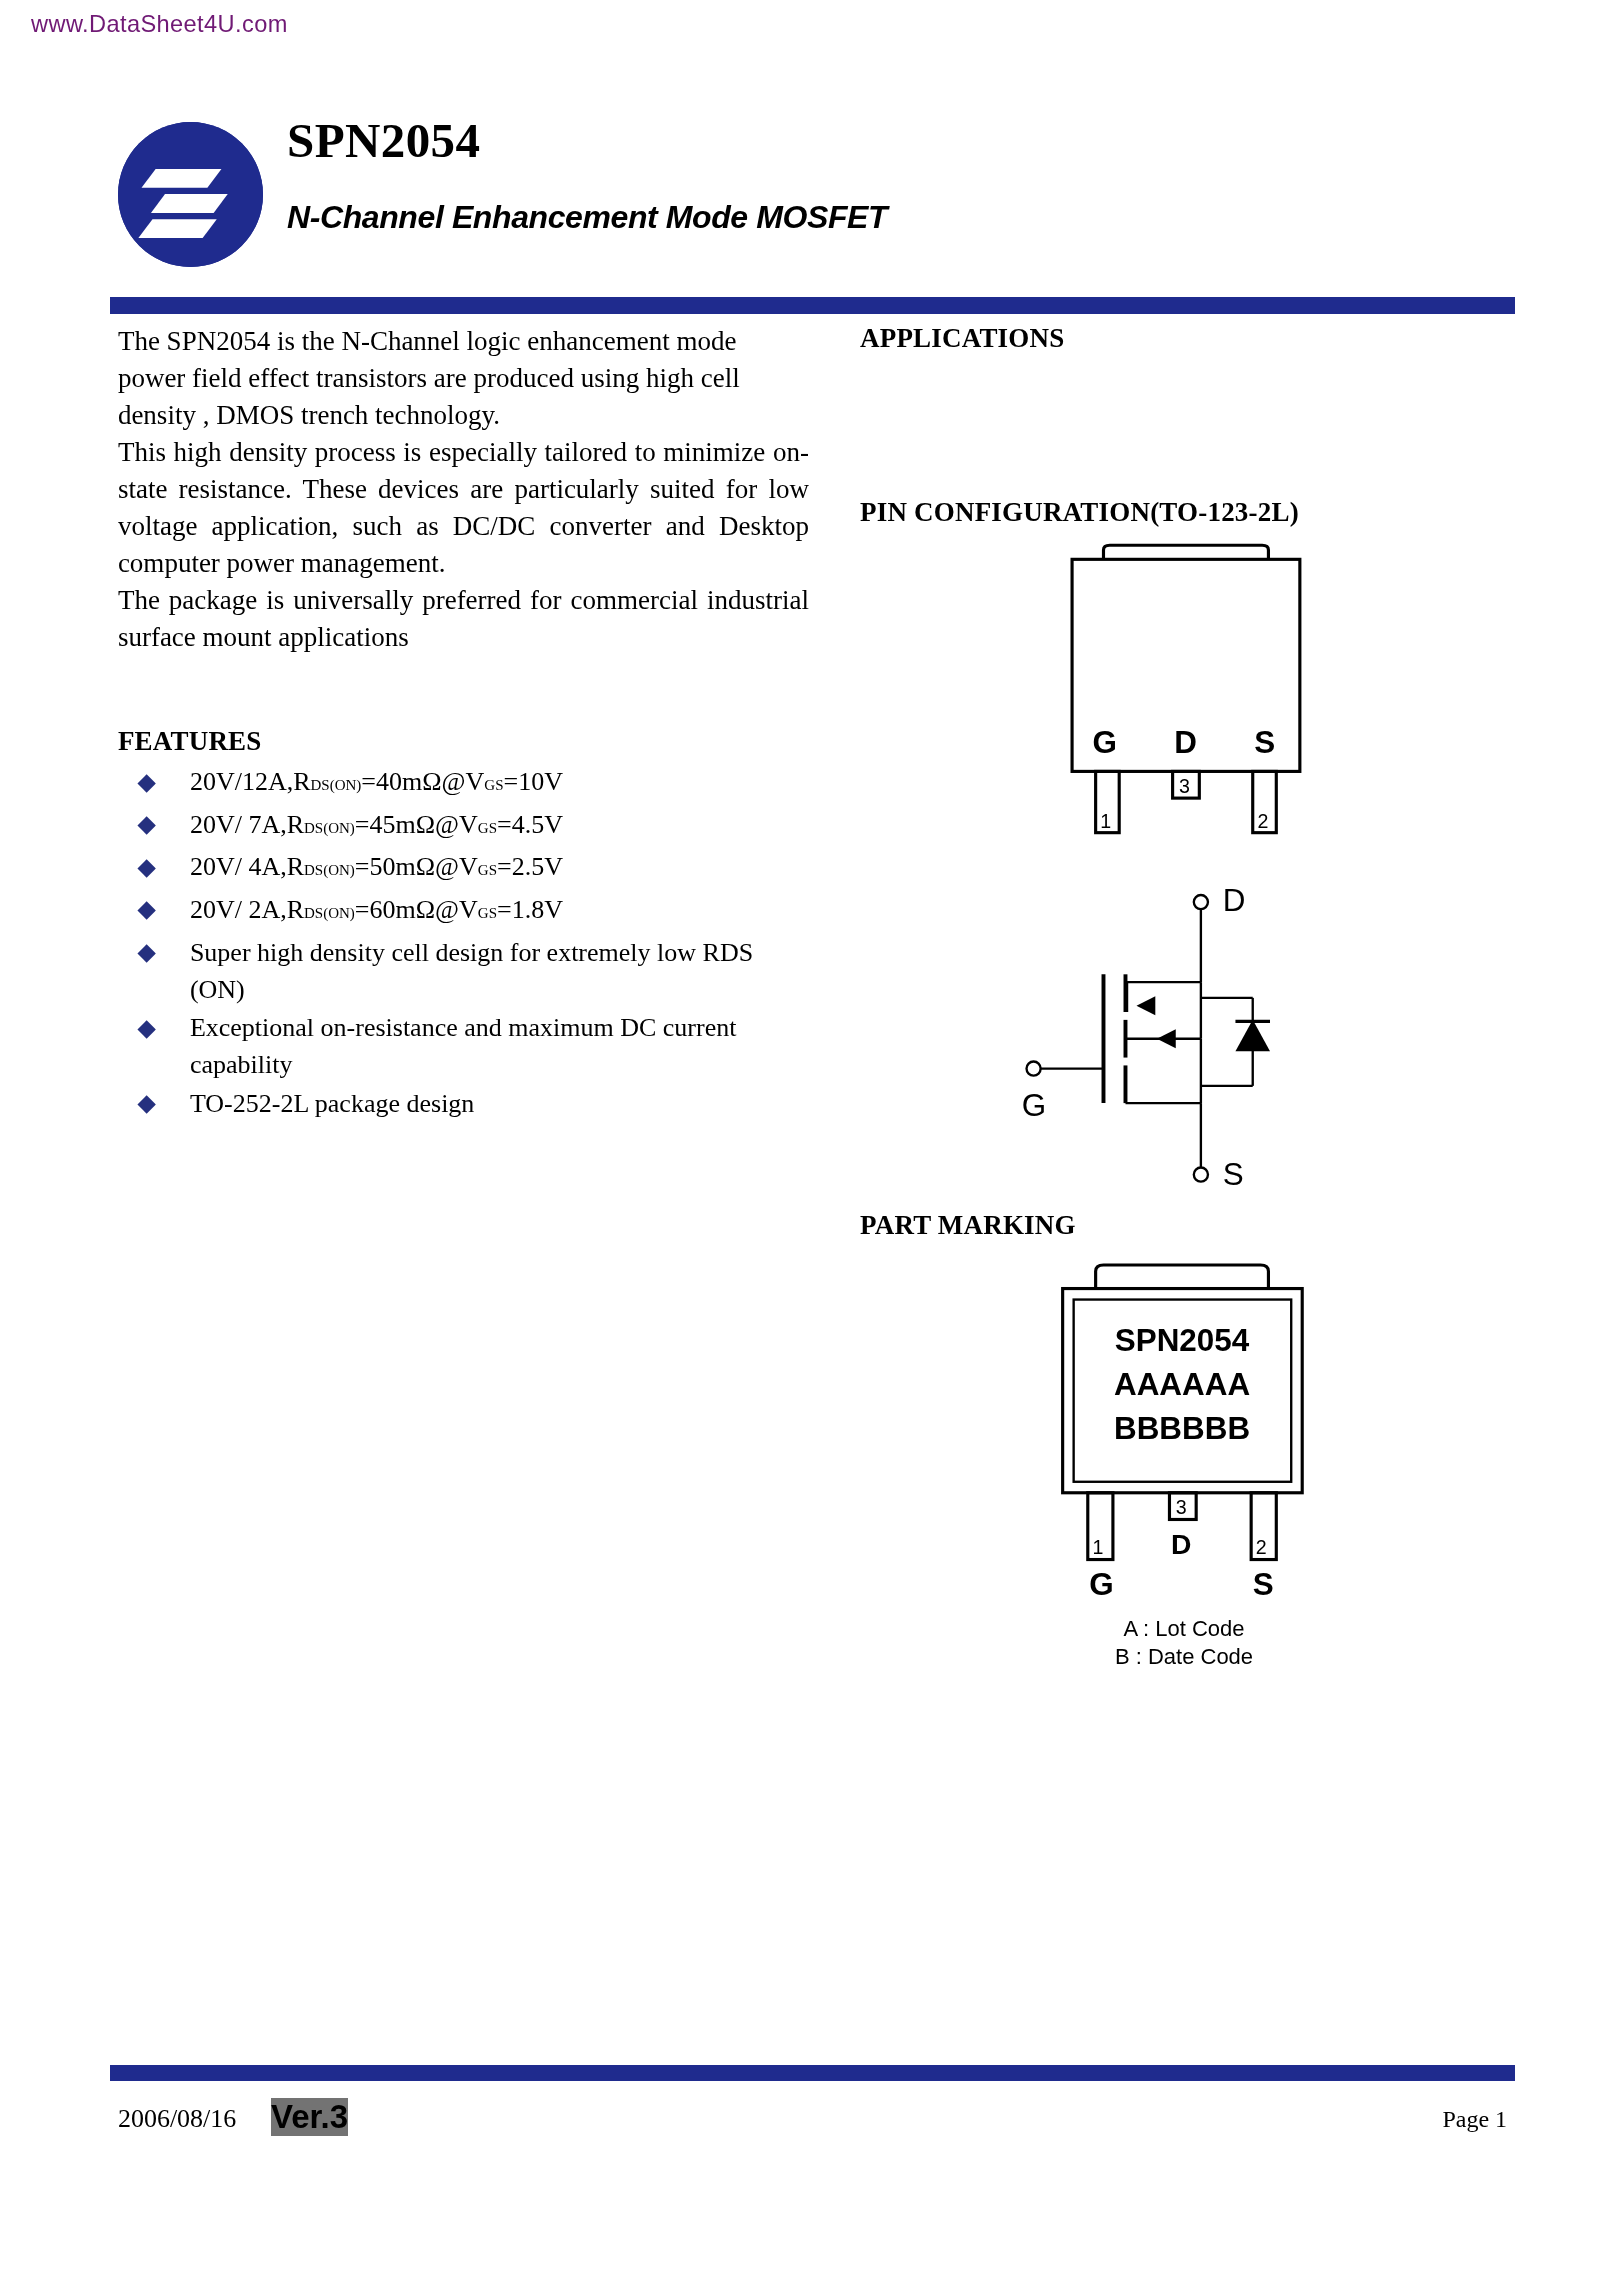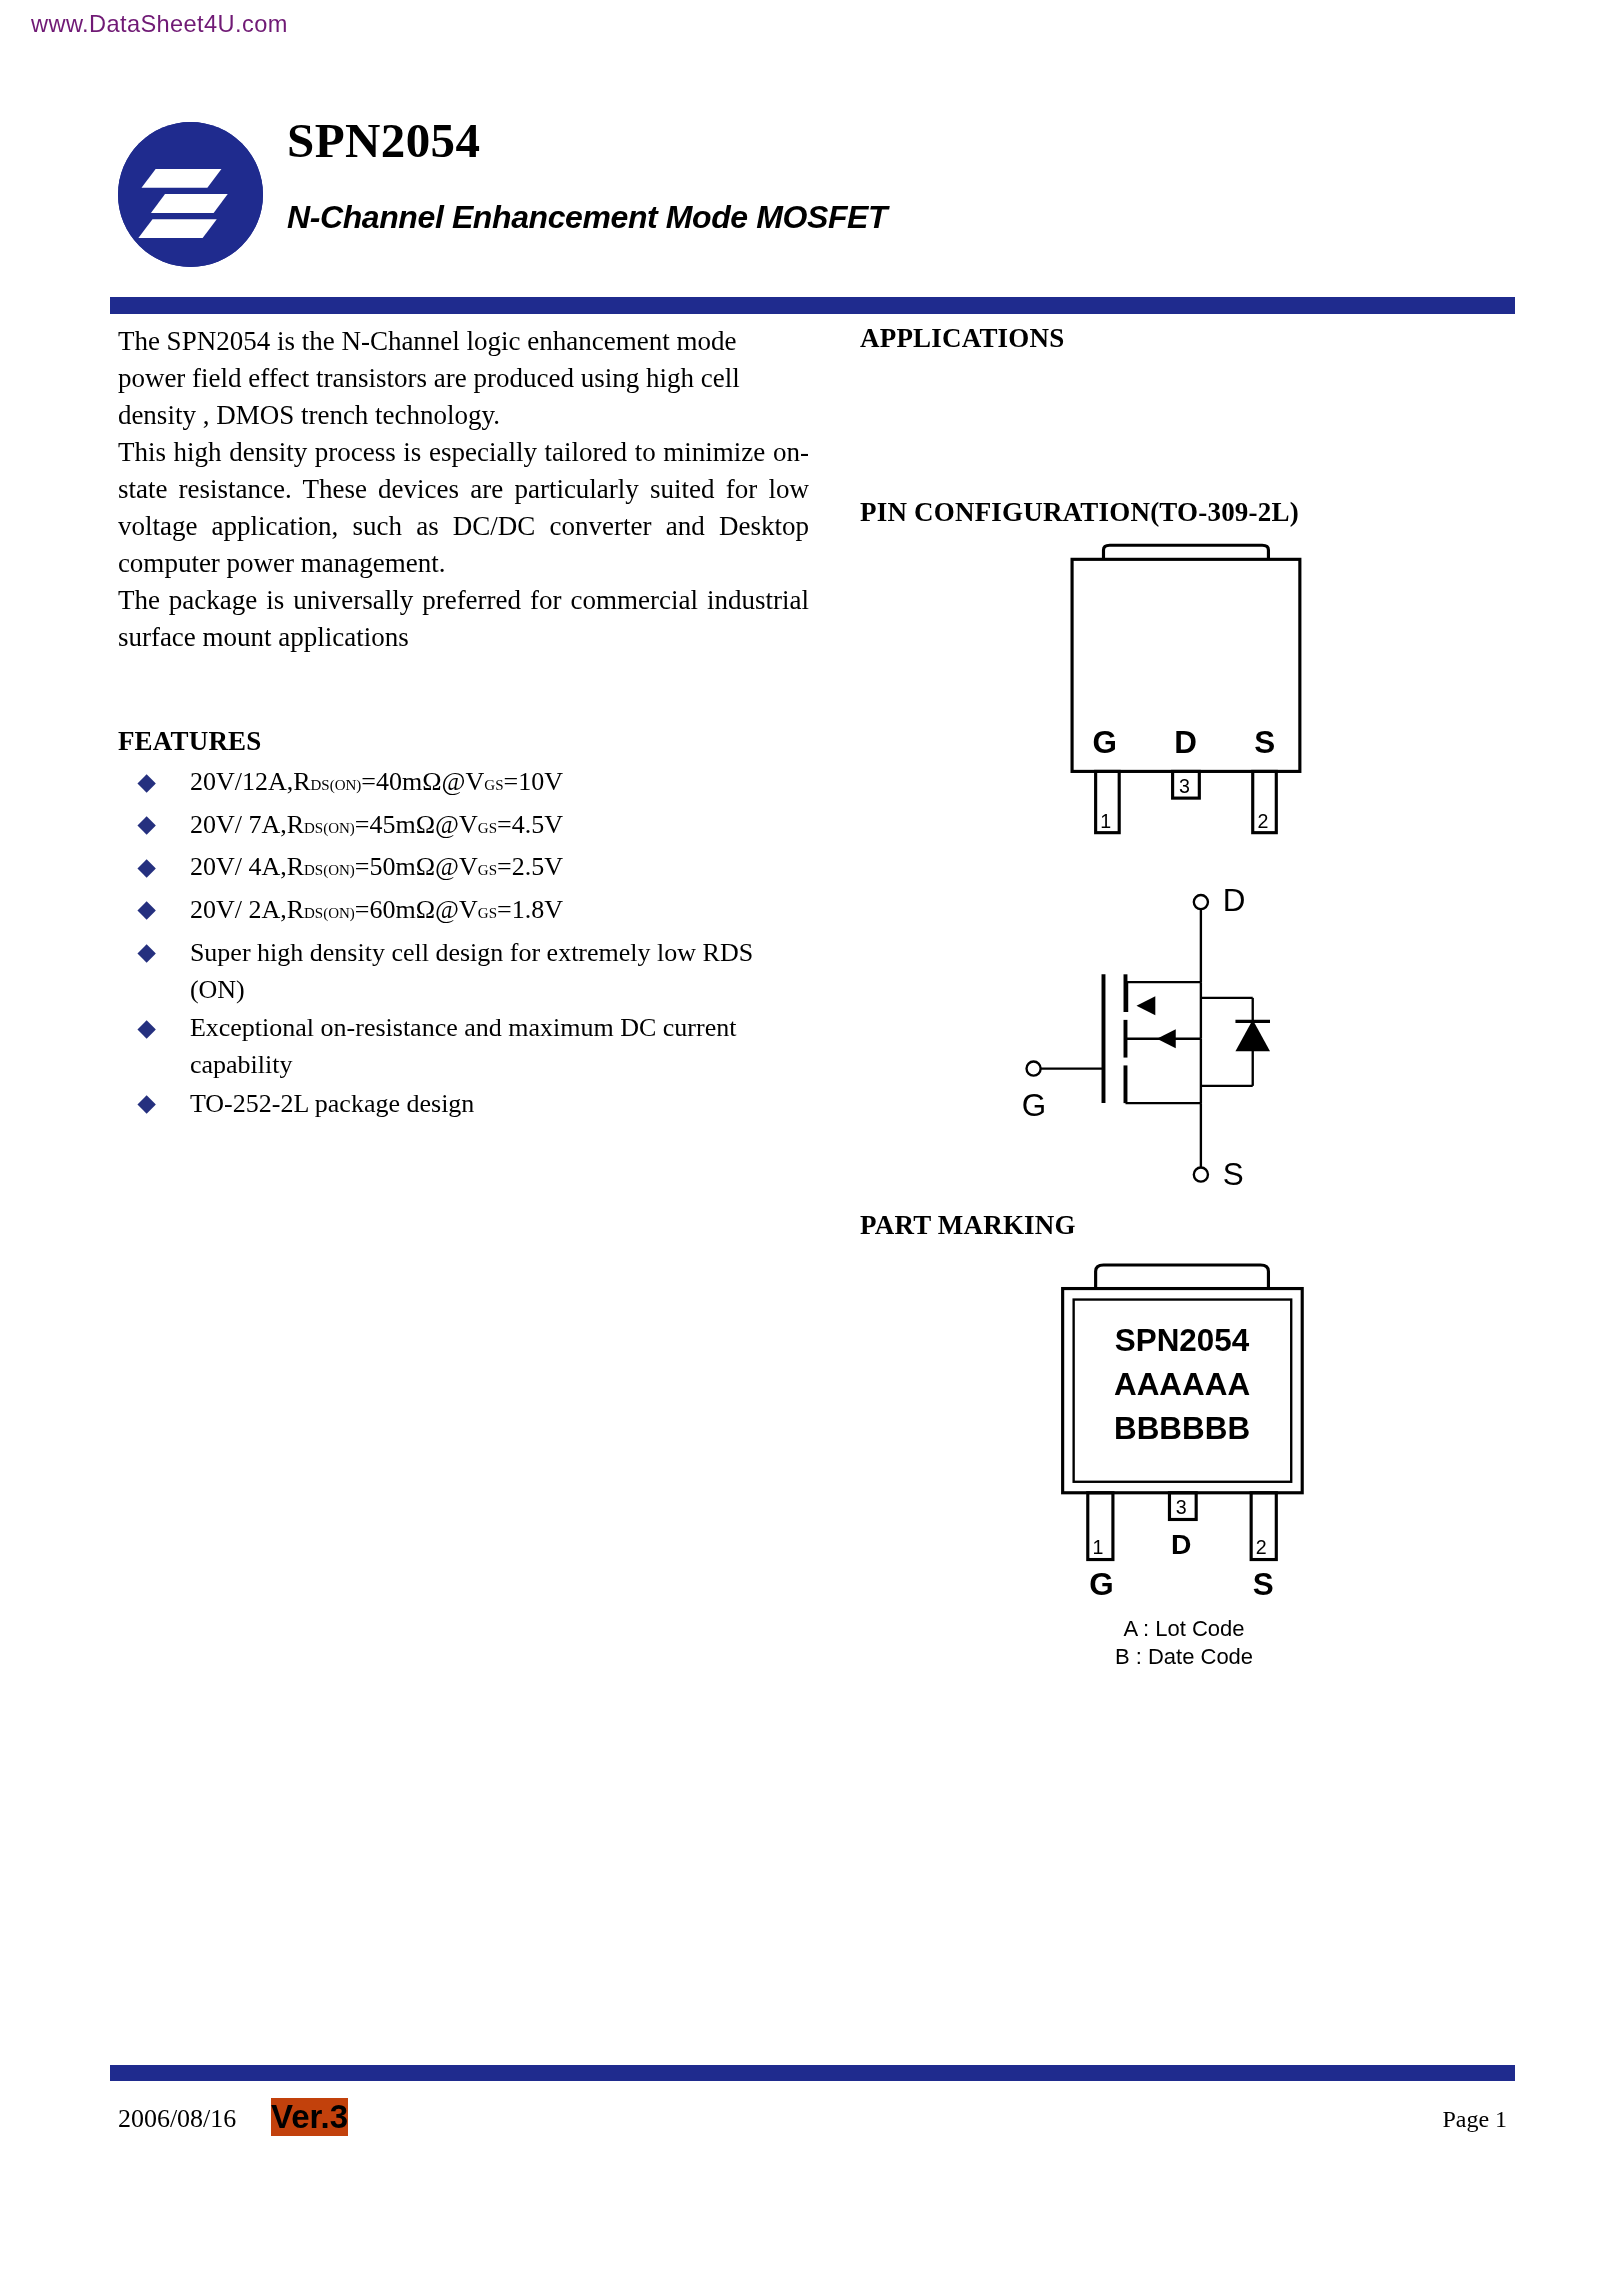--- a/index.html
+++ b/index.html
@@ -222,21 +222,21 @@
     font-size: 26px;
     font-family: "Liberation Serif", serif;
   }
   .footer-ver {
     position: absolute;
     left: 161px;
     top: -6.3px;
     font-family: "Liberation Sans", sans-serif;
     font-weight: bold;
     font-size: 33px;
-    background: #c2410c;
+    background: #737373;
   }
   .footer-page {
     position: absolute;
     right: 7.9px;
     top: 1.6px;
     font-size: 24px;
     font-family: "Liberation Serif", serif;
   }
 </style>
 </head>
@@ -296,21 +296,21 @@
         </li>
       </ul>
     </div>
   </div>
 
   <div class="col-right">
     <h2 class="sec">APPLICATIONS</h2>
 
     <div style="height:137px;"></div>
 
-    <h2 class="sec pin-config-title">PIN CONFIGURATION(TO-309-2L)</h2>
+    <h2 class="sec pin-config-title">PIN CONFIGURATION(TO-123-2L)</h2>
 
     <div class="pkg-drawing">
       <svg width="648" height="330" viewBox="0 0 825 420" aria-hidden="true">
 
         <path d="M310 22 L310 10 Q310 4 318 4 L512 4 Q520 4 520 10 L520 22" fill="none" stroke="#000" stroke-width="4"></path>
 
         <rect x="270" y="22" width="290" height="270" fill="none" stroke="#000" stroke-width="4"></rect>
 
         <rect x="300" y="292" width="30" height="78" fill="none" stroke="#000" stroke-width="4"></rect>
         <rect x="500" y="292" width="30" height="78" fill="none" stroke="#000" stroke-width="4"></rect>

